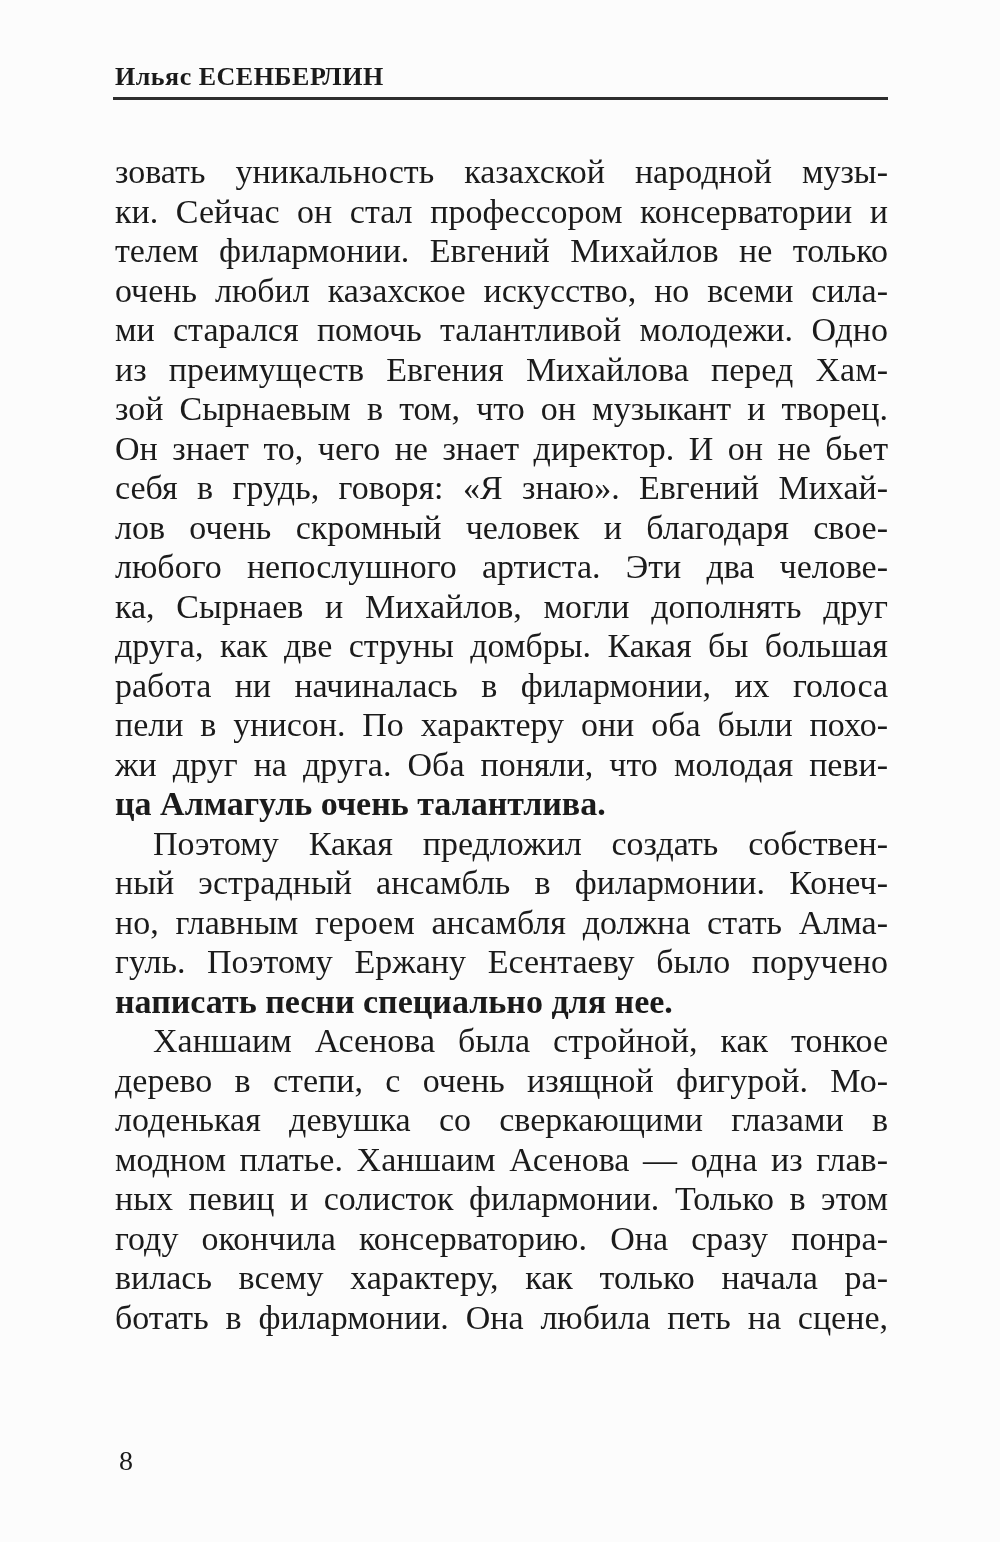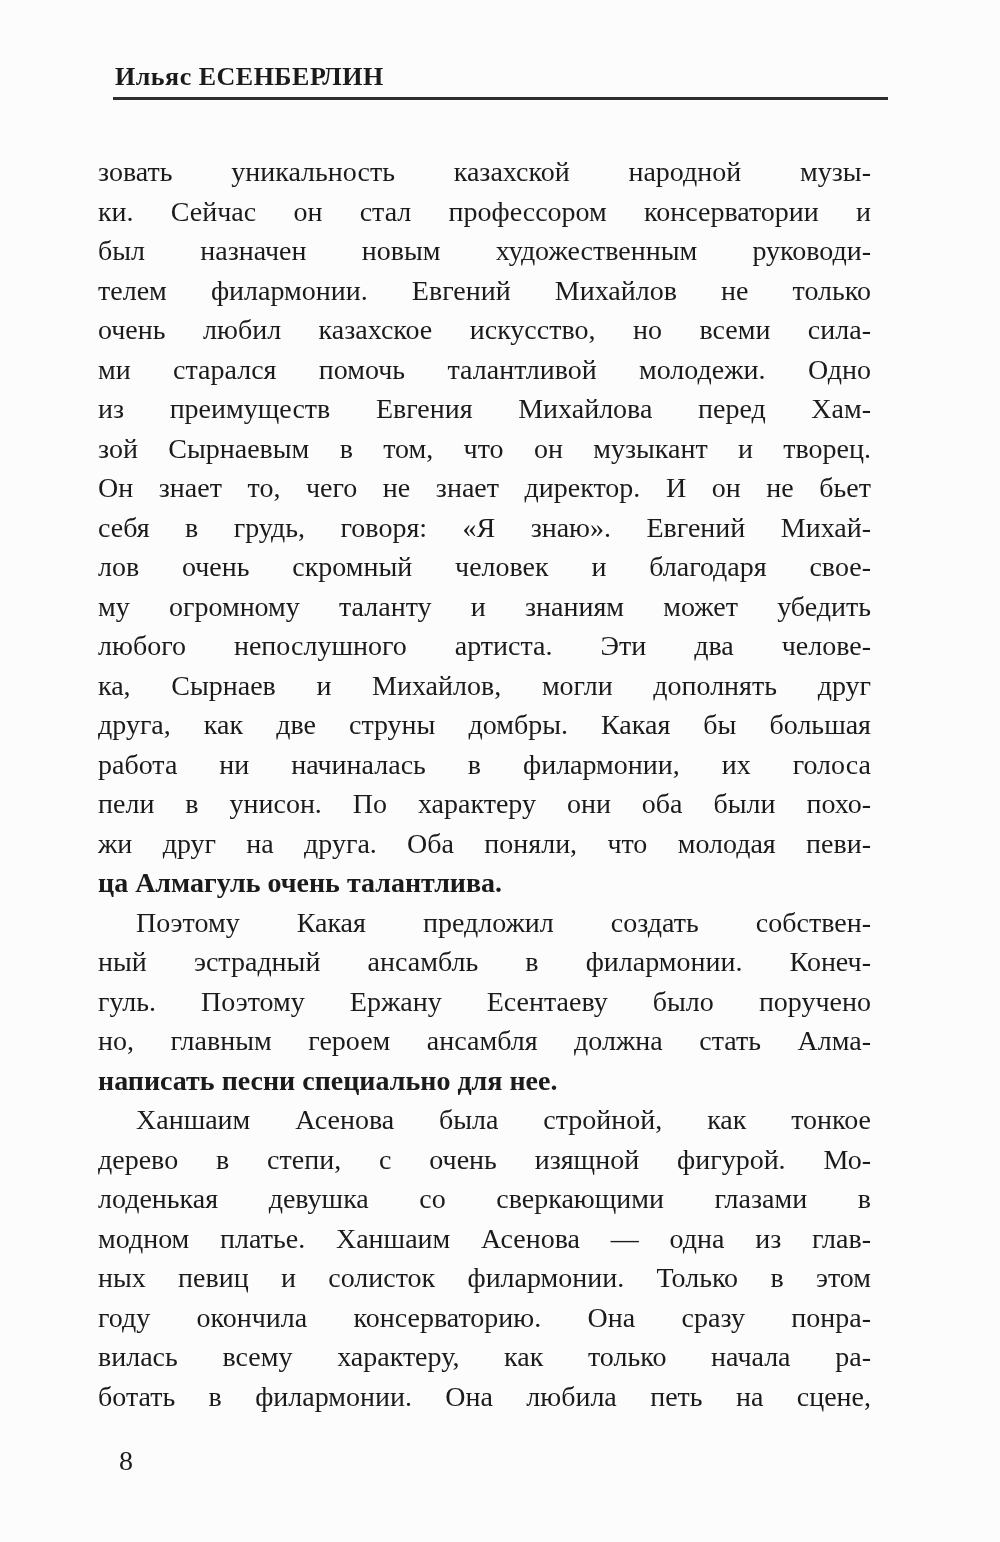--- a/index.html
+++ b/index.html
@@ -32,24 +32,24 @@
   .header-rule{
     position:absolute;
     left:113px;
     top:97px;
     width:775px;
     height:3px;
     background:var(--rule);
   }
   .body-text{
     position:absolute;
-    left:98px;
+    left:115px;
     top:152px;
     width:773px;
-    font-size:28px;
+    font-size:34px;
     line-height:39.5px;
     color:var(--ink);
   }
   .line{
     text-align:justify;
     text-align-last:justify;
     -moz-text-align-last:justify;
     white-space:normal;
   }
   .line.end{
@@ -70,41 +70,39 @@
 </style>
 </head>
 <body>
 
 <div class="page">
   <div class="running-header">Ильяс ЕСЕНБЕРЛИН</div>
   <div class="header-rule"></div>
   <div class="body-text">
       <div class="line">зовать уникальность казахской народной музы-</div>
       <div class="line">ки. Сейчас он стал профессором консерватории и</div>
-      <div class="line">был назначен новым художественным руководи-</div>
       <div class="line">телем филармонии. Евгений Михайлов не только</div>
       <div class="line">очень любил казахское искусство, но всеми сила-</div>
       <div class="line">ми старался помочь талантливой молодежи. Одно</div>
       <div class="line">из преимуществ Евгения Михайлова перед Хам-</div>
       <div class="line">зой Сырнаевым в том, что он музыкант и творец.</div>
       <div class="line">Он знает то, чего не знает директор. И он не бьет</div>
       <div class="line">себя в грудь, говоря: «Я знаю». Евгений Михай-</div>
       <div class="line">лов очень скромный человек и благодаря свое-</div>
-      <div class="line">му огромному таланту и знаниям может убедить</div>
       <div class="line">любого непослушного артиста. Эти два челове-</div>
       <div class="line">ка, Сырнаев и Михайлов, могли дополнять друг</div>
       <div class="line">друга, как две струны домбры. Какая бы большая</div>
       <div class="line">работа ни начиналась в филармонии, их голоса</div>
       <div class="line">пели в унисон. По характеру они оба были похо-</div>
       <div class="line">жи друг на друга. Оба поняли, что молодая певи-</div>
       <div class="line end">ца Алмагуль очень талантлива.</div>
       <div class="line indent">Поэтому Какая предложил создать собствен-</div>
       <div class="line">ный эстрадный ансамбль в филармонии. Конеч-</div>
+      <div class="line">но, главным героем ансамбля должна стать Алма-</div>
       <div class="line">гуль. Поэтому Ержану Есентаеву было поручено</div>
-      <div class="line">но, главным героем ансамбля должна стать Алма-</div>
       <div class="line end">написать песни специально для нее.</div>
       <div class="line indent">Ханшаим Асенова была стройной, как тонкое</div>
       <div class="line">дерево в степи, с очень изящной фигурой. Мо-</div>
       <div class="line">лоденькая девушка со сверкающими глазами в</div>
       <div class="line">модном платье. Ханшаим Асенова — одна из глав-</div>
       <div class="line">ных певиц и солисток филармонии. Только в этом</div>
       <div class="line">году окончила консерваторию. Она сразу понра-</div>
       <div class="line">вилась всему характеру, как только начала ра-</div>
       <div class="line">ботать в филармонии. Она любила петь на сцене,</div>
     </div>

